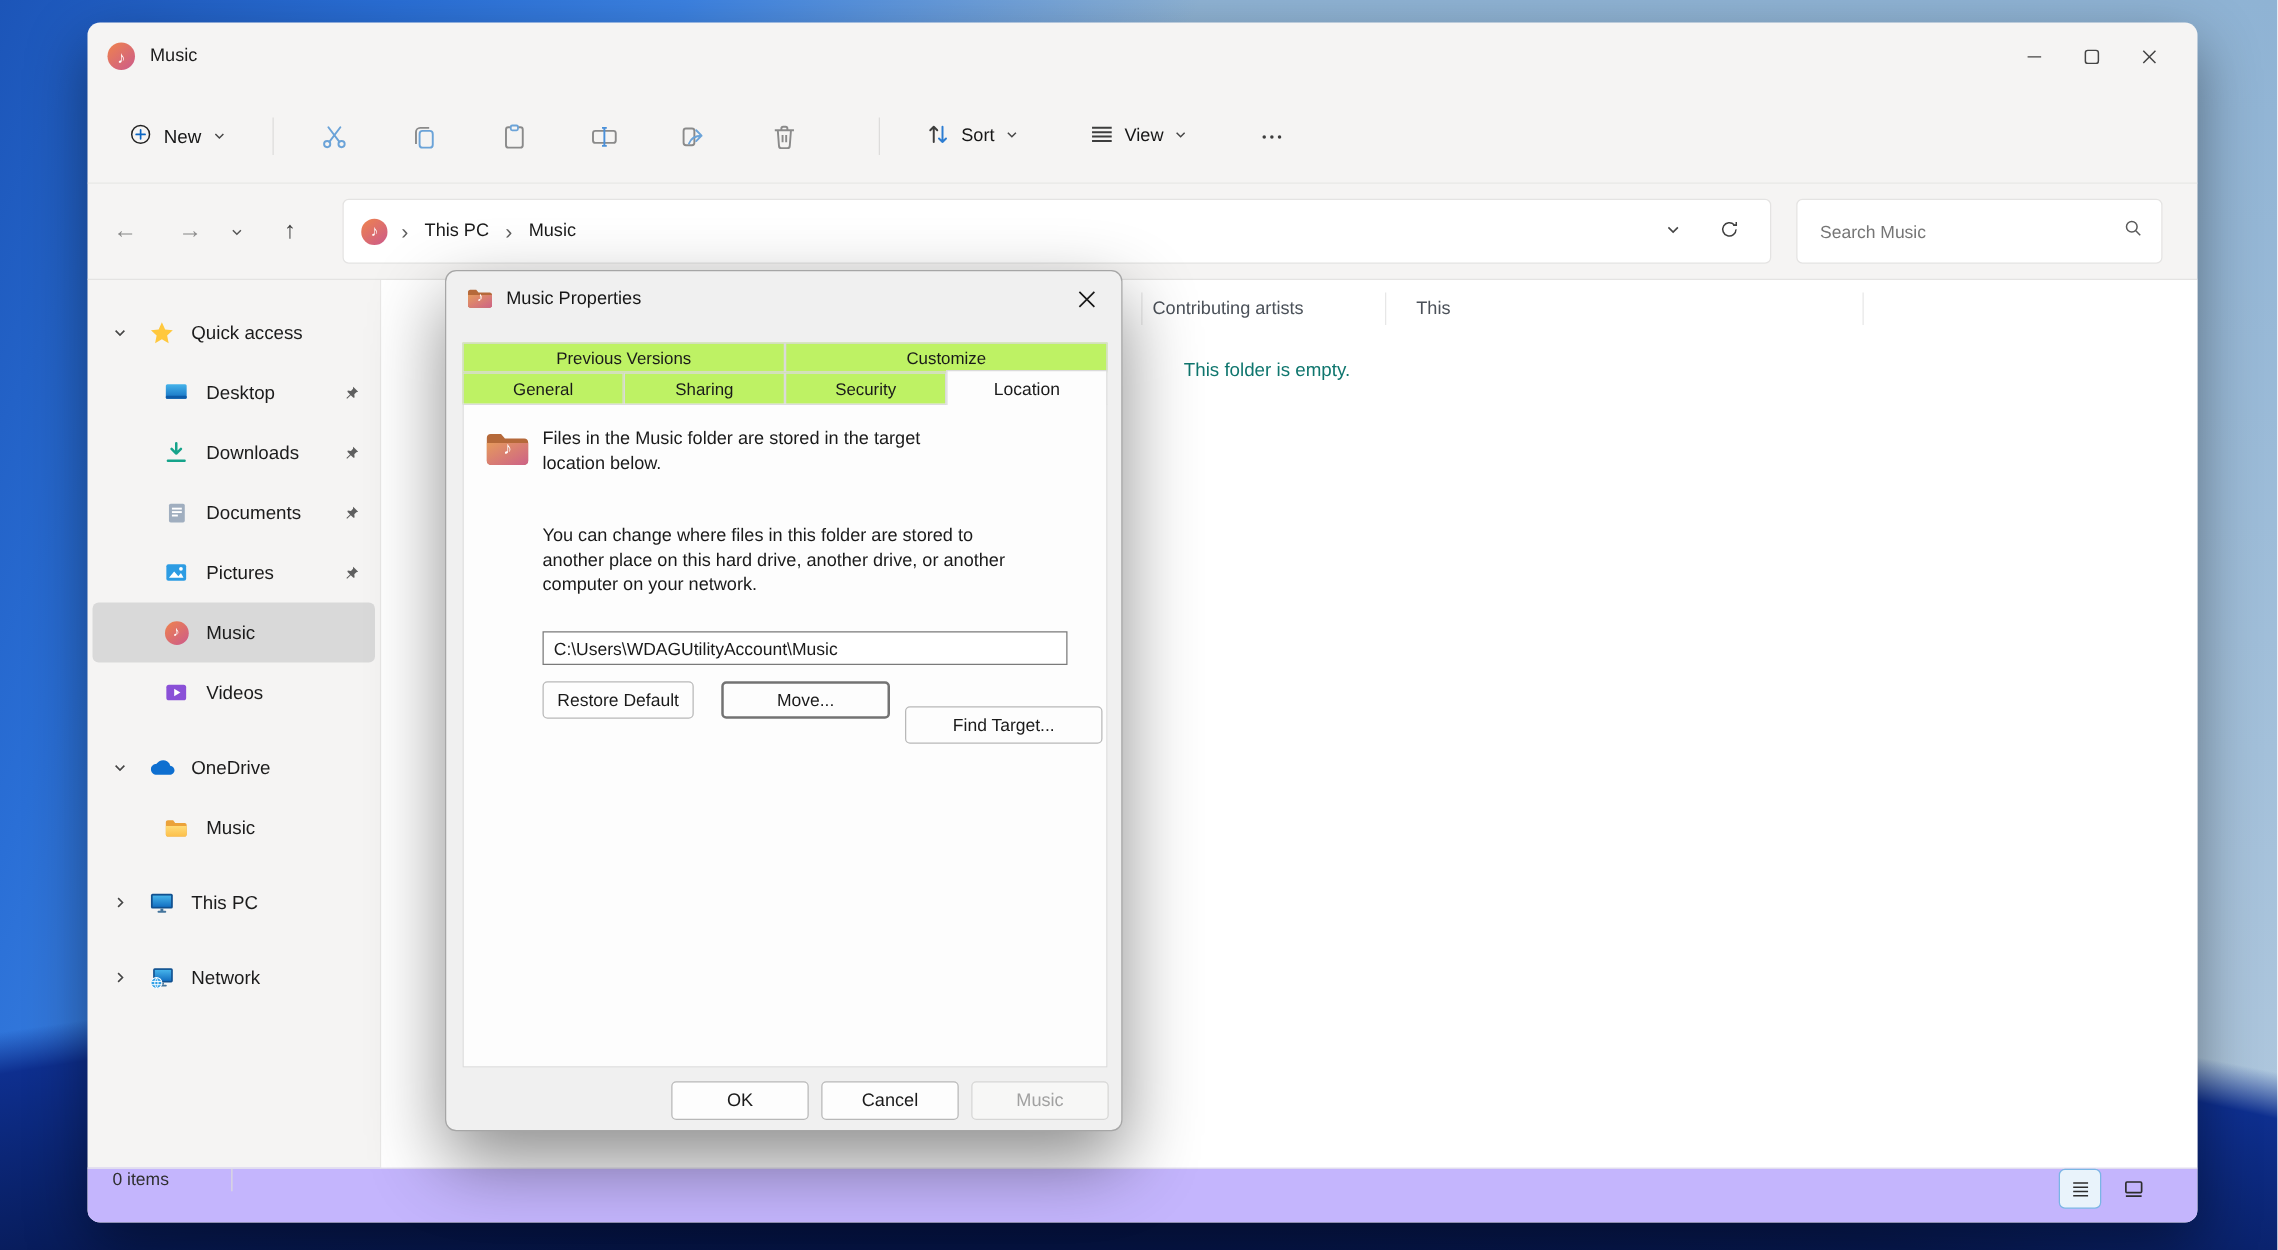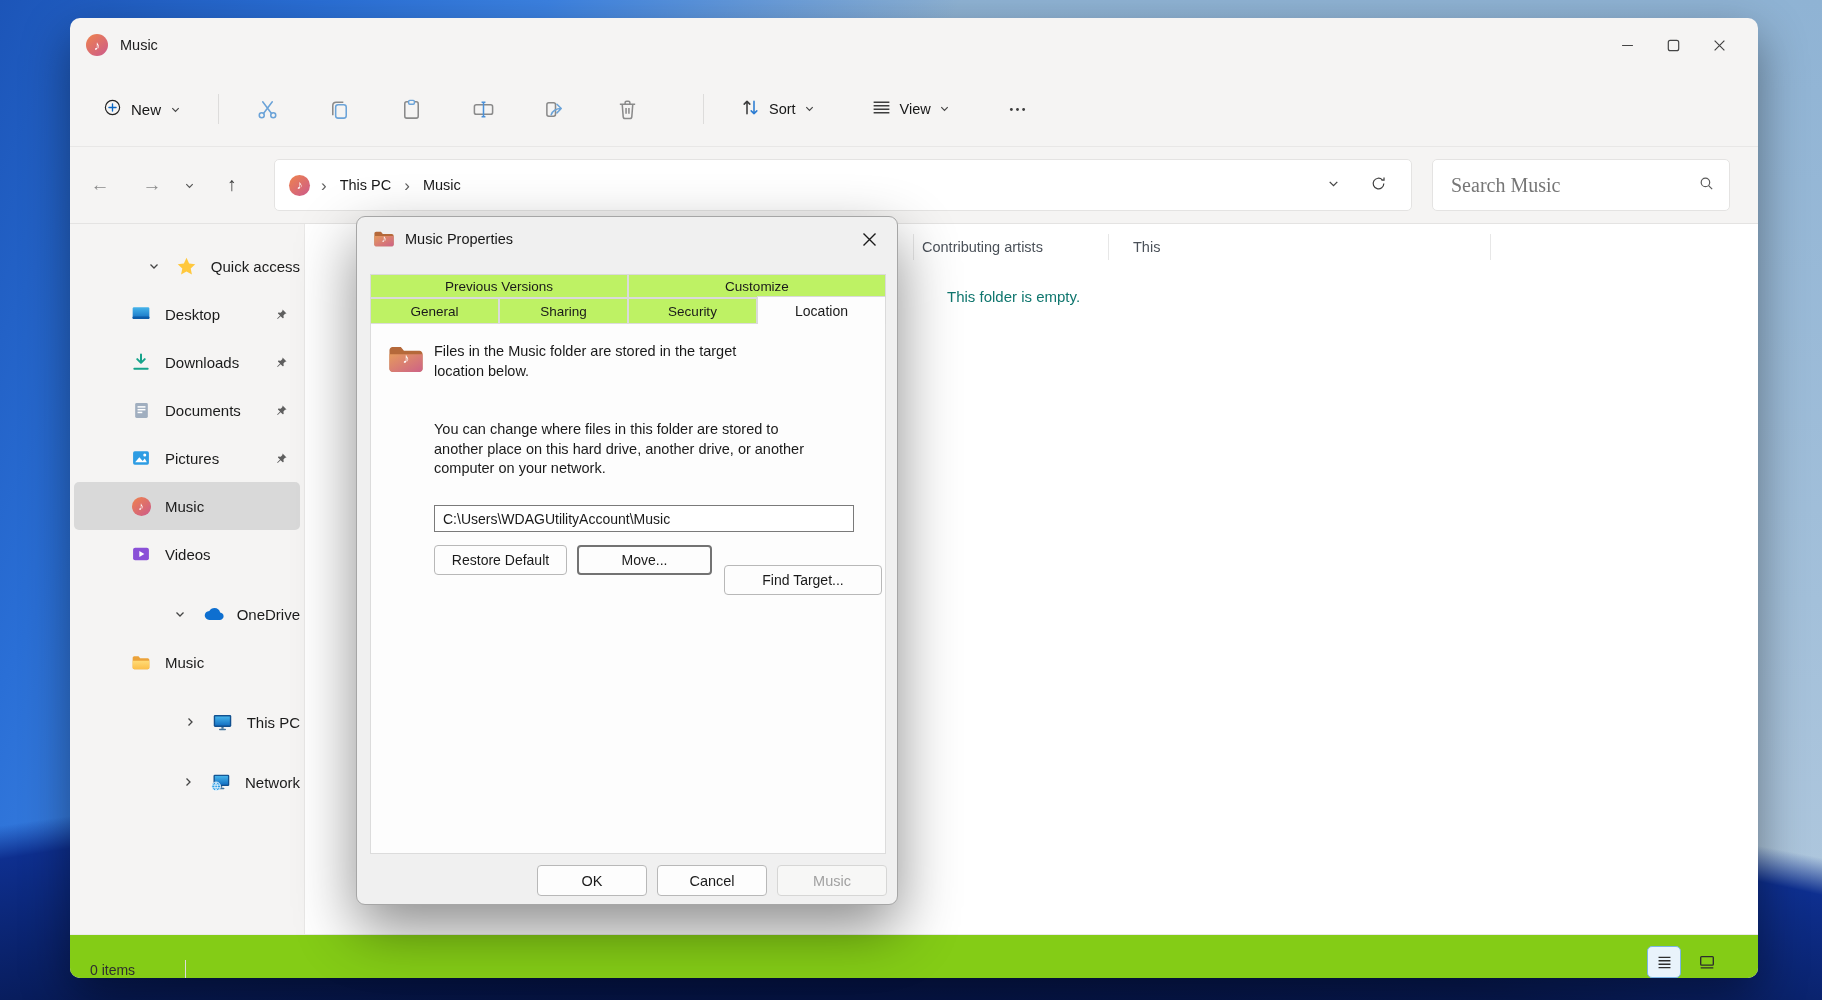--- a/index.html
+++ b/index.html
@@ -52,46 +52,46 @@
     font-size:14.5px;color:#191919;
   }
   .crumb-sep{color:#5f5f5f;font-size:17px;margin:0 11px;line-height:1;}
   .crumb{padding:3px 2px;border-radius:4px;}
   .addr-right{margin-left:auto;display:flex;align-items:center;gap:30px;padding-right:10px;}
   .searchbox{
     margin-left:20px;flex:1;height:52px;box-sizing:border-box;background:#fff;
     border:1px solid #e4e3e2;border-radius:5px;display:flex;align-items:center;padding:0 14px 0 16px;
   }
   .searchbox input{
-    border:none;outline:none;flex:1;font-family:Liberation Serif, serif;
-    font-size:20px;color:#000000;background:transparent;
+    border:none;outline:none;flex:1;font-family:Liberation Sans, sans-serif;
+    font-size:14px;color:#000000;background:transparent;
   }
   .searchbox input::placeholder{color:#767676;}
 
   
   .bodyarea{flex:1;display:flex;min-height:0;position:relative;}
   .sidebar{width:235px;flex:0 0 235px;padding-top:18px;box-sizing:border-box;border-right:1px solid #e9e8e7;}
   .sd-row{height:48px;display:flex;align-items:center;font-size:15px;color:#1b1b1b;border-radius:5px;margin:0 4px;}
   .sd-row.selected{background:#d9d9d9;}
-  .sd-lv0{padding-left:12px;justify-content:flex-end;}
+  .sd-lv0{padding-left:12px;}
   .sd-lv1{padding-left:56px;}
   .sd-chev{width:20px;display:flex;justify-content:center;flex:0 0 20px;}
   .sd-icon{width:22px;height:22px;display:flex;align-items:center;justify-content:center;margin-left:12px;flex:0 0 22px;}
   .sd-lv1 .sd-icon{margin-left:0;}
   .sd-label{margin-left:13px;white-space:nowrap;}
   .sd-pin{margin-left:auto;margin-right:12px;display:flex;}
   .sd-gap{height:12px;}
 
   .content{flex:1;background:#ffffff;position:relative;min-width:0;}
   .colhead-sep{position:absolute;top:10px;width:1px;height:26px;background:#e7e7e7;}
   .colhead-label{position:absolute;top:8px;height:30px;line-height:30px;font-size:14.5px;color:#4b5159;}
   .empty-text{position:absolute;left:642px;top:64px;font-size:15px;color:#0f766e;}
 
   
-  .statusbar{height:43px;flex:0 0 43px;border-top:1px solid #eaeaea;background:#84cc16;display:flex;align-items:flex-end;padding:0 20px;}
+  .statusbar{height:43px;flex:0 0 43px;border-top:1px solid #eaeaea;background:#c4b5fd;display:flex;align-items:flex-start;padding:0 20px;}
   .st-count{font-size:14px;color:#2f2f2f;}
   .st-sep{width:1px;height:18px;background:#dcdcdb;margin-left:50px;}
   .view-toggles{margin-left:auto;display:flex;gap:9px;align-items:center;padding-right:14px;}
   .vt{width:34px;height:32px;border-radius:5px;display:flex;align-items:center;justify-content:center;box-sizing:border-box;border:1px solid transparent;}
   .vt.active{background:#e9f3fb;border-color:#7ab5e5;}
 
   
   .dialog{
     position:absolute;left:356px;top:216px;width:542px;height:689px;box-sizing:border-box;
     background:#f0f0f0;border:1px solid #a6a6a6;border-radius:9px;
@@ -125,21 +125,21 @@
     position:absolute;left:63px;top:181px;width:420px;height:27px;box-sizing:border-box;
     border:1px solid #7a7a7a;background:#fff;font-family:"Liberation Sans",sans-serif;
     font-size:14px;color:#1a1a1a;padding:0 8px;outline:none;
   }
   .btn{
     box-sizing:border-box;background:#fdfdfd;border:1px solid #b8b8b8;border-radius:4px;
     font-family:"Liberation Sans",sans-serif;font-size:14px;color:#1a1a1a;
     display:flex;align-items:center;justify-content:center;
   }
   .tp-btn{position:absolute;top:221px;height:30px;}
-  .btn-restore{left:63px;width:133px;}
+  .btn-restore{left:63px;width:121px;}
   .btn-move{left:206px;width:135px;border:2px solid #737373;}
   .btn-find{left:353px;width:158px;margin-top:20px;}
   .dlg-btn{position:absolute;top:648px;height:31px;width:110px;font-size:14.5px;}
   .btn-ok{left:180px;}
   .btn-cancel{left:300px;}
   .btn-apply{left:420px;color:#a1a1a1;background:#f7f7f6;border-color:#d6d6d5;}
 </style>
 </head>
 <body>
 

